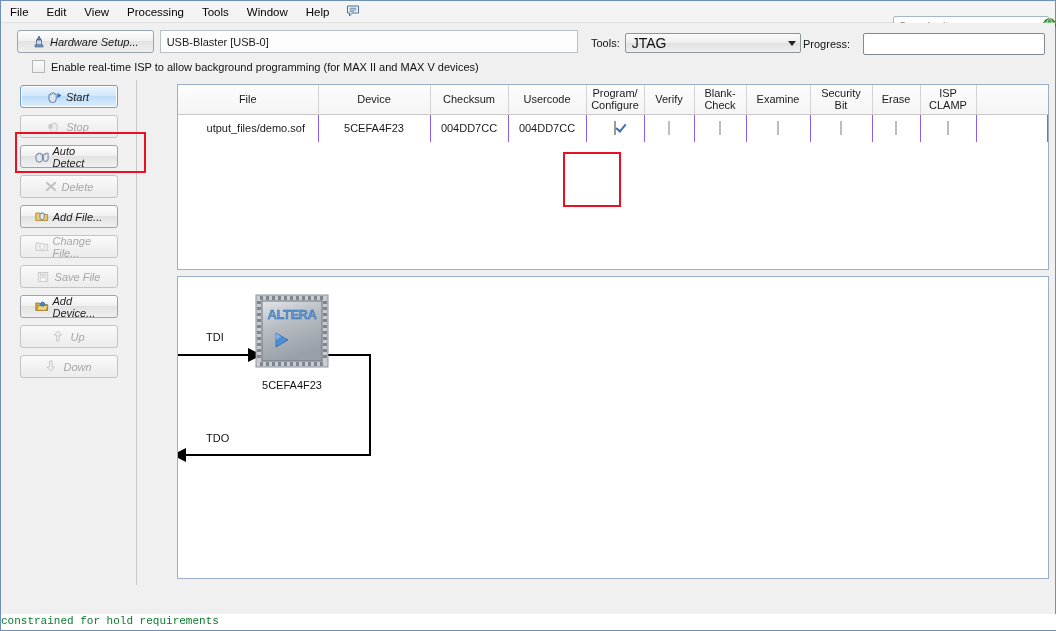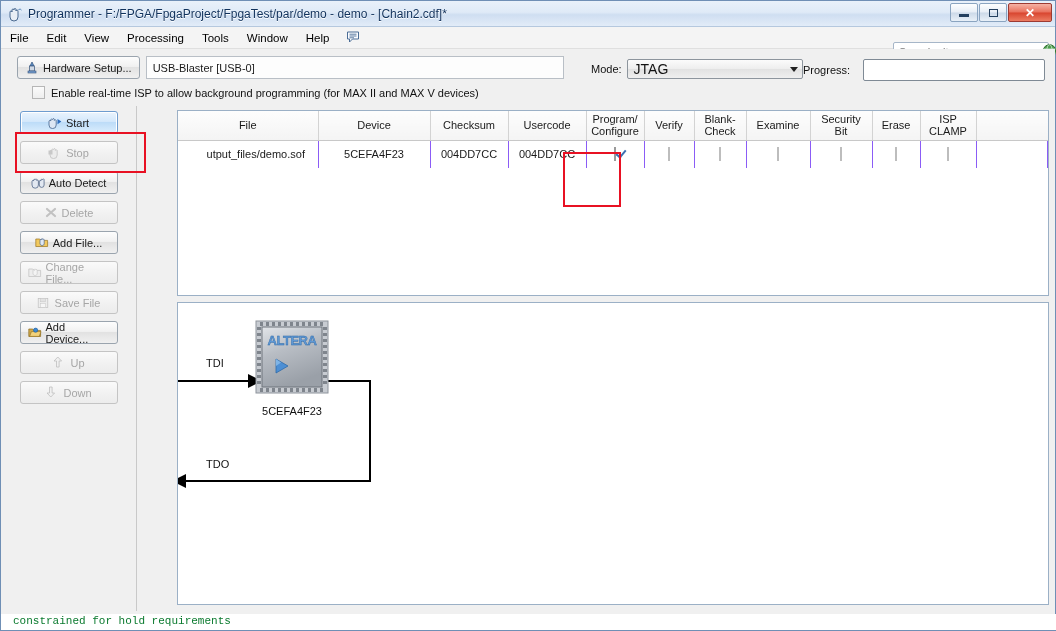--- a/index.html
+++ b/index.html
@@ -95,21 +95,22 @@
     height: 57px;
   }
   .hw-row { display:flex; align-items:center; padding-left:16px; }
   .btn {
     border: 1px solid #9aa4ae;
     border-radius: 3px;
     background: linear-gradient(to bottom,#fdfdfd 0%,#f1f1f1 45%,#e2e2e2 50%,#f0f0f0 100%);
     font-size: 11px; color: #1a1a1a;
     display: inline-flex; align-items: center; justify-content: center;
     gap: 4px; cursor: default;
-    padding: 0 7px;
+    padding: 0 14px;
+    font-style: italic;
   }
   .btn.disabled { color:#a6a6a6; border-color:#c4c4c4;
      background: linear-gradient(to bottom,#fafafa 0%,#f2f2f2 50%,#ececec 100%); }
   .hw-setup-btn { height: 23px; }
   .hw-field {
     margin-left: 6px;
     width: 418px; height: 23px;
     background: #fdfdfd;
     border: 1px solid #b9bfc6;
     display: flex; align-items: center;
@@ -211,53 +212,33 @@
   }
   .chain-svg { position:absolute; left:0; top:0; }
 
   .status-strip {
     position:absolute; left:0; bottom:0; width:1056px; height:16px;
     background:#ffffff; overflow:hidden;
   }
   .status-text {
     font-family: "Liberation Mono", monospace;
     font-size: 11px; color: #0a7a2e;
-    position: absolute; left: 12px; top: 1px; white-space: nowrap;
+    position: absolute; left: 0; top: 1px; white-space: nowrap;
   }
 
   
   .annot { position: absolute; border: 2px solid #e81123; pointer-events: none; }
   #annot-start { left: 14px; top: 131px; width: 131px; height: 41px; }
   #annot-prog  { left: 562px; top: 151px; width: 58px; height: 55px; }
 </style>
 </head>
 <body>
 
 <div class="app">
 
-  <div class="titlebar">
-    <span class="app-icon">
-      <svg width="18" height="18" viewBox="0 0 18 18">
-        <path d="M4 12 L4 7 a1 1 0 0 1 2 0 L6 5 a1 1 0 0 1 2 0 L8 4.5 a1 1 0 0 1 2 0 L10 6 a1 1 0 0 1 2 0 L12 12 a4 4 0 0 1 -8 0 z" fill="#e9eef5" stroke="#3a5c86" stroke-width="0.9"></path>
-        <path d="M12.5 4.5 q2 -1 3 0.6" stroke="#4a7ab0" stroke-width="0.9" fill="none"></path>
-      </svg>
-    </span>
-    <span class="title-text">Programmer - F:/FPGA/FpgaProject/FpgaTest/par/demo - demo - [Chain2.cdf]*</span>
-    <div class="win-buttons">
-      <div class="win-btn">
-          <span class="min-box"></span>
-        </div>
-      <div class="win-btn">
-          <span class="max-box"></span>
-        </div>
-      <div class="win-btn close">
-        <span class="win-glyph">✕</span>
-      </div>
-    </div>
-  </div>
 
   <div class="menubar">
     <div class="menu-item">File</div>
     <div class="menu-item">Edit</div>
     <div class="menu-item">View</div>
     <div class="menu-item">Processing</div>
     <div class="menu-item">Tools</div>
     <div class="menu-item">Window</div>
     <div class="menu-item">Help</div>
     <div class="menu-icon-btn">
@@ -294,21 +275,21 @@
         <span>USB-Blaster [USB-0]</span>
       </div>
     </div>
 
     <div class="isp-row">
       <span class="chk"></span>
       <span class="isp-label">Enable real-time ISP to allow background programming (for MAX II and MAX V devices)</span>
     </div>
 
     <div class="mode-group">
-      <span class="mode-label">Mode:</span>
+      <span class="mode-label">Tools:</span>
       <div class="combo">
         <span>JTAG</span>
         <span class="caret"></span>
       </div>
     </div>
 
     <div class="progress-group">
       <span class="progress-label">Progress:</span>
       <div class="progress-box">
         <span></span>

